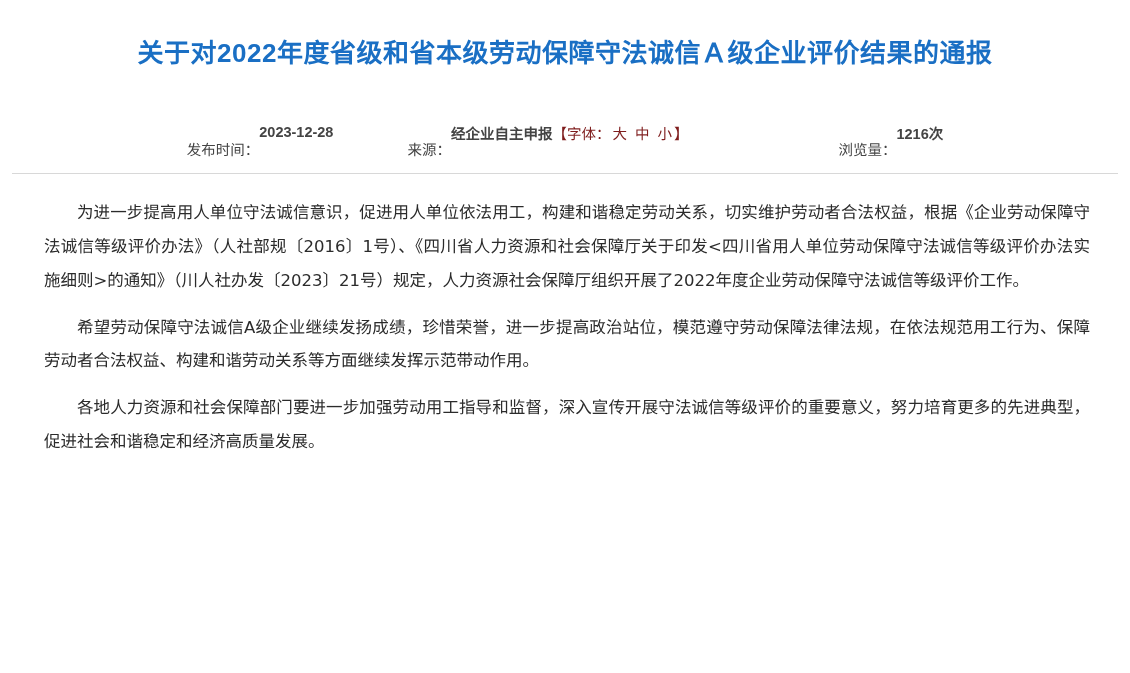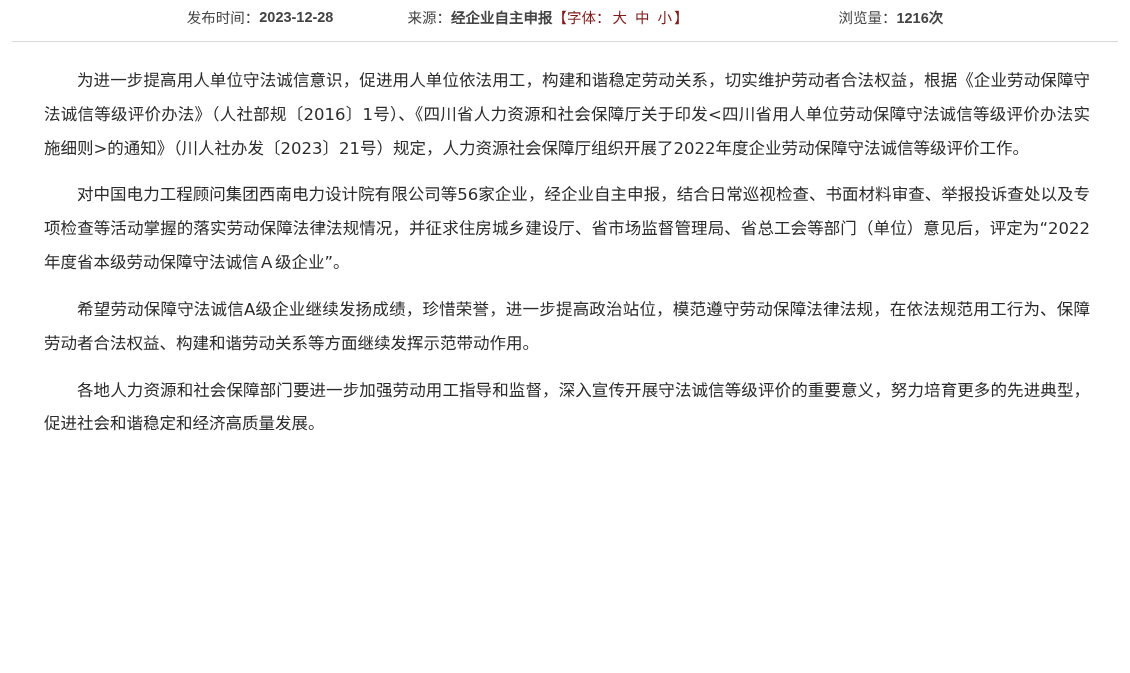--- a/index.html
+++ b/index.html
@@ -37,21 +37,21 @@
     font-size: 14.5px;
     color: #444444;
     padding: 6px 0 14px 0;
     gap: 0px;
   }
   .meta-item {
     white-space: nowrap;
   }
   .meta-gap-1 { width: 74px; }
   .meta-gap-2 { width: 150px; }
-  .meta-label { color: #444444; }
+  .meta-label { color: #444444; margin-top: 33px; }
   .meta-value { color: #444444; font-weight: bold; }
   .font-size-group {
     color: #7f1d1d;
   }
   .font-size-group .fs-opt {
     cursor: pointer;
     padding: 0 2px;
   }
   .divider {
     border-top: 1px solid #d8d8d8;
@@ -70,37 +70,37 @@
     color: #2b2b2b;
     font-family: "DejaVu Sans", "Liberation Sans", sans-serif;
   }
   .para:last-child { margin-bottom: 16px; }
 </style>
 </head>
 <body>
 
 <div class="page">
 
+  <h1 class="article-title">关于对2022年度省级和省本级劳动保障守法诚信Ａ级企业评价结果的通报</h1>
 
   <div class="meta-bar">
     <span class="meta-item meta-label">发布时间：</span>
     <span class="meta-item meta-value">2023-12-28</span>
     <span class="meta-gap-1"></span>
     <span class="meta-item meta-label">来源：</span>
     <span class="meta-item meta-value">经企业自主申报</span>
     <span class="meta-item font-size-group">
       <span>【字体：</span><span class="fs-opt">大</span> <span class="fs-opt">中</span> <span class="fs-opt">小</span><span>】</span>
     </span>
     <span class="meta-gap-2"></span>
     <span class="meta-item meta-label">浏览量：</span>
     <span class="meta-item meta-value">1216次</span>
   </div>
 
   <div class="divider"></div>
 
   <div class="content">
     <p class="para">为进一步提高用人单位守法诚信意识，促进用人单位依法用工，构建和谐稳定劳动关系，切实维护劳动者合法权益，根据《企业劳动保障守法诚信等级评价办法》（人社部规〔2016〕1号）、《四川省人力资源和社会保障厅关于印发&lt;四川省用人单位劳动保障守法诚信等级评价办法实施细则&gt;的通知》（川人社办发〔2023〕21号）规定，人力资源社会保障厅组织开展了2022年度企业劳动保障守法诚信等级评价工作。</p>
-    <p class="para">对中国电力工程顾问集团西南电力设计院有限公司等56家企业，经企业自主申报，结合日常巡视检查、书面材料审查、举报投诉查处以及专项检查等活动掌握的落实劳动保障法律法规情况，并征求住房城乡建设厅、省市场监督管理局、省总工会等部门（单位）意见后，评定为“2022年度省本级劳动保障守法诚信Ａ级企业”。</p>
     <p class="para">希望劳动保障守法诚信A级企业继续发扬成绩，珍惜荣誉，进一步提高政治站位，模范遵守劳动保障法律法规，在依法规范用工行为、保障劳动者合法权益、构建和谐劳动关系等方面继续发挥示范带动作用。</p>
     <p class="para">各地人力资源和社会保障部门要进一步加强劳动用工指导和监督，深入宣传开展守法诚信等级评价的重要意义，努力培育更多的先进典型，促进社会和谐稳定和经济高质量发展。</p>
   </div>
 
 </div>
 
 </body></html>

